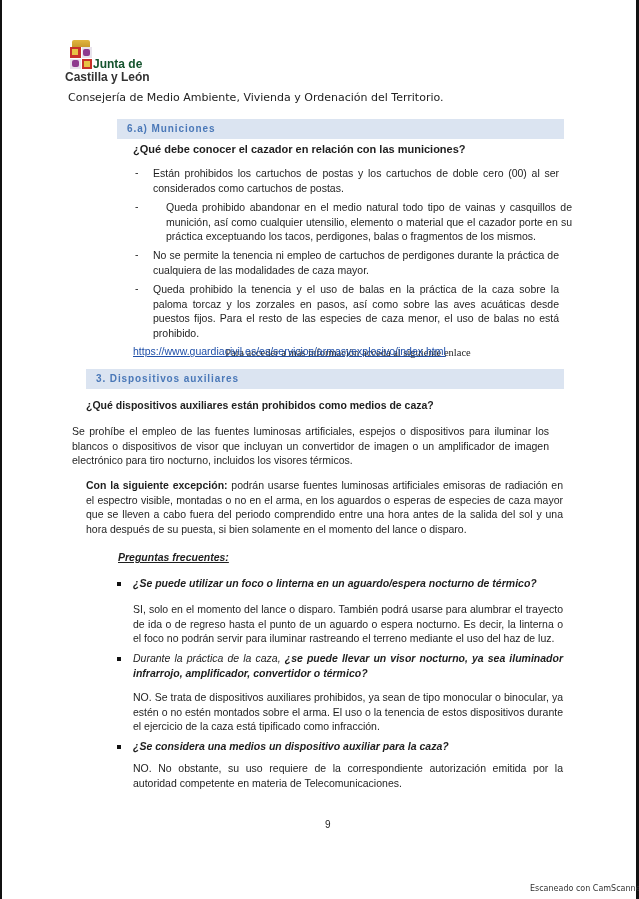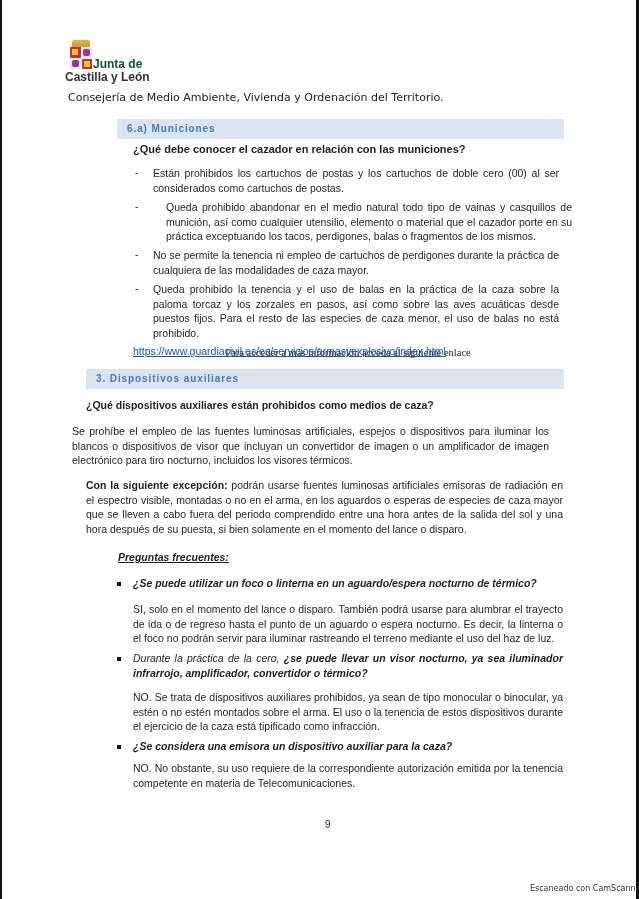--- a/index.html
+++ b/index.html
@@ -90,22 +90,22 @@
 </div>
 
 <div class="txt bold ital" style="left:118px; top:550px; text-decoration:underline;">Preguntas frecuentes:</div>
 
 <div class="sq" style="left:117px; top:582px;"></div>
 <div class="txt bold ital" style="left:133px; top:576px; width:430px; text-align:left;">¿Se puede utilizar un foco o linterna en un aguardo/espera nocturno de térmico?</div>
 <div class="txt" style="left:133px; top:602px; width:430px;">SI, solo en el momento del lance o disparo. También podrá usarse para alumbrar el trayecto de ida o de regreso hasta el punto de un aguardo o espera nocturno. Es decir, la linterna o el foco no podrán servir para iluminar rastreando el terreno mediante el uso del haz de luz.</div>
 
 <div class="sq" style="left:117px; top:657px;"></div>
 <div class="txt ital" style="left:133px; top:651px; width:430px;">
-  <span>Durante la práctica de la cero, </span><span class="bold">¿se puede llevar un visor nocturno, ya sea iluminador infrarrojo, amplificador, convertidor o térmico?</span>
+  <span>Durante la práctica de la caza, </span><span class="bold">¿se puede llevar un visor nocturno, ya sea iluminador infrarrojo, amplificador, convertidor o térmico?</span>
 </div>
 <div class="txt" style="left:133px; top:690px; width:430px;">NO. Se trata de dispositivos auxiliares prohibidos, ya sean de tipo monocular o binocular, ya estén o no estén montados sobre el arma. El uso o la tenencia de estos dispositivos durante el ejercicio de la caza está tipificado como infracción.</div>
 
 <div class="sq" style="left:117px; top:745px;"></div>
-<div class="txt bold ital" style="left:133px; top:739px; width:430px; text-align:left;">¿Se considera una emisora un dispositivo auxiliar para la caza?</div>
-<div class="txt" style="left:133px; top:761px; width:430px;">NO. No obstante, su uso requiere de la correspondiente autorización emitida por la tenencia competente en materia de Telecomunicaciones.</div>
+<div class="txt bold ital" style="left:133px; top:739px; width:430px; text-align:left;">¿Se considera una medios un dispositivo auxiliar para la caza?</div>
+<div class="txt" style="left:133px; top:761px; width:430px;">NO. No obstante, su uso requiere de la correspondiente autorización emitida por la autoridad competente en materia de Telecomunicaciones.</div>
 
 <div class="pageno">9</div>
 <div class="scan">Escaneado con CamScanner</div>
 
 </body></html>

